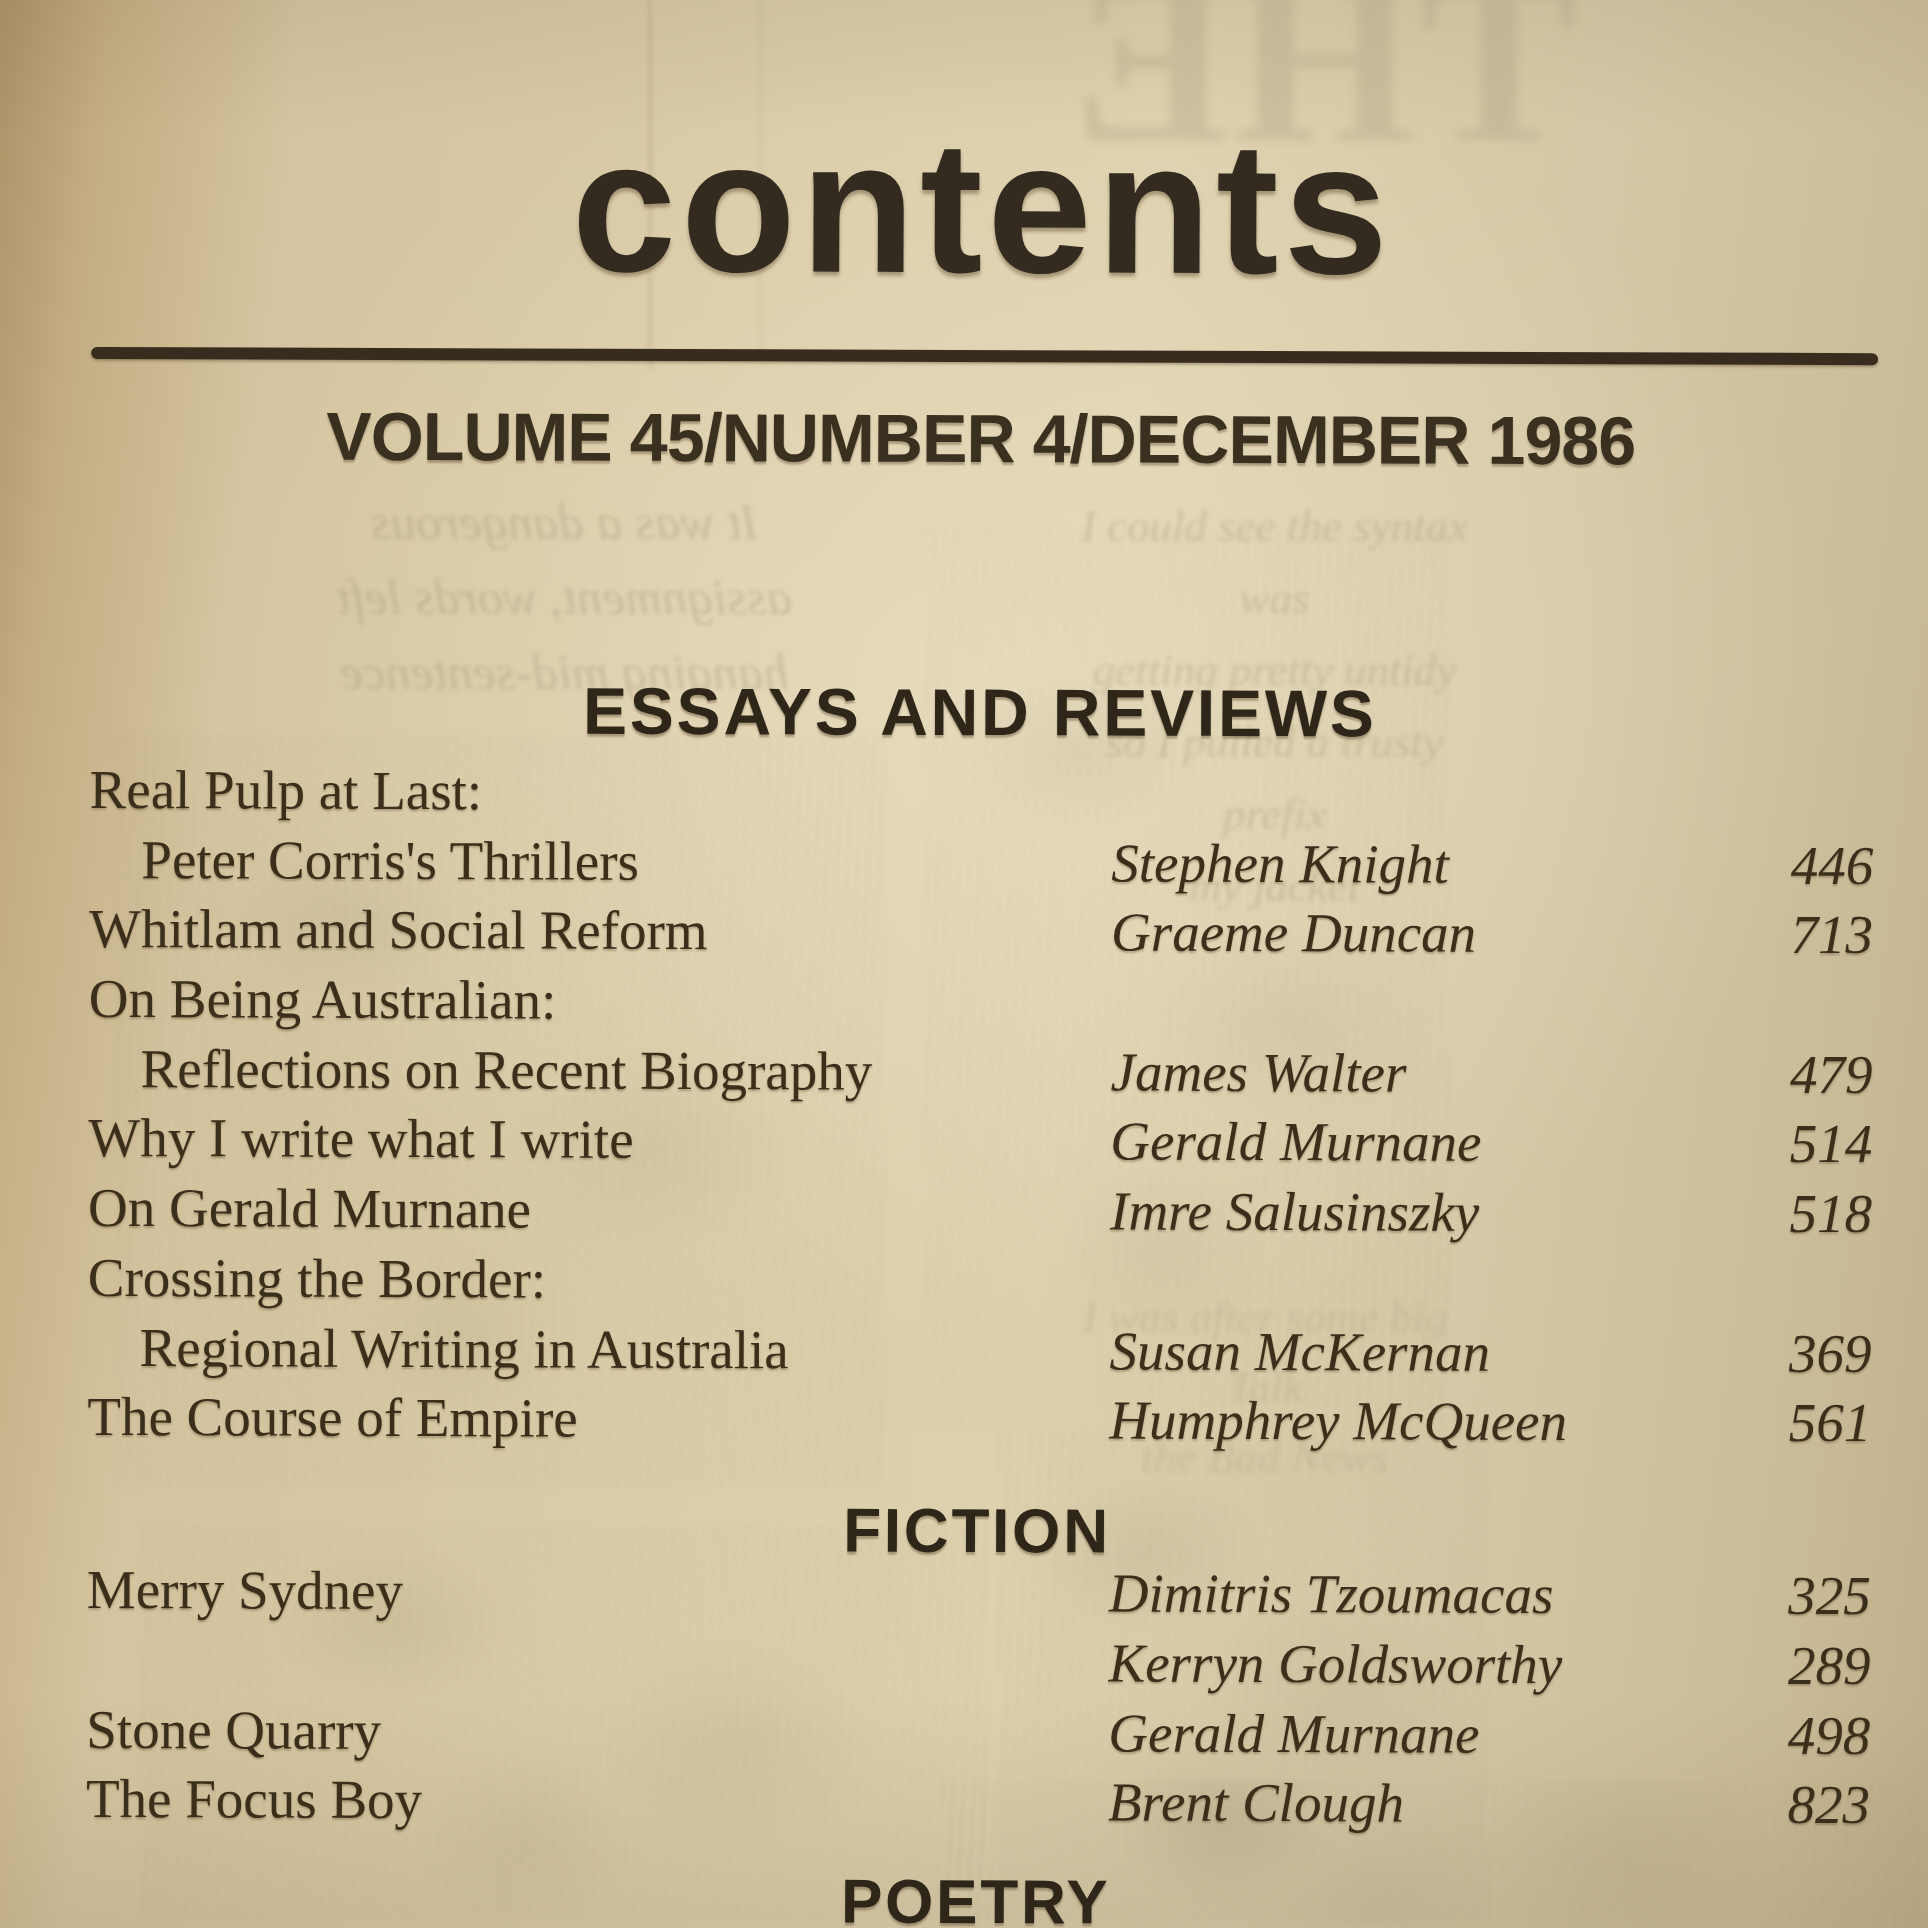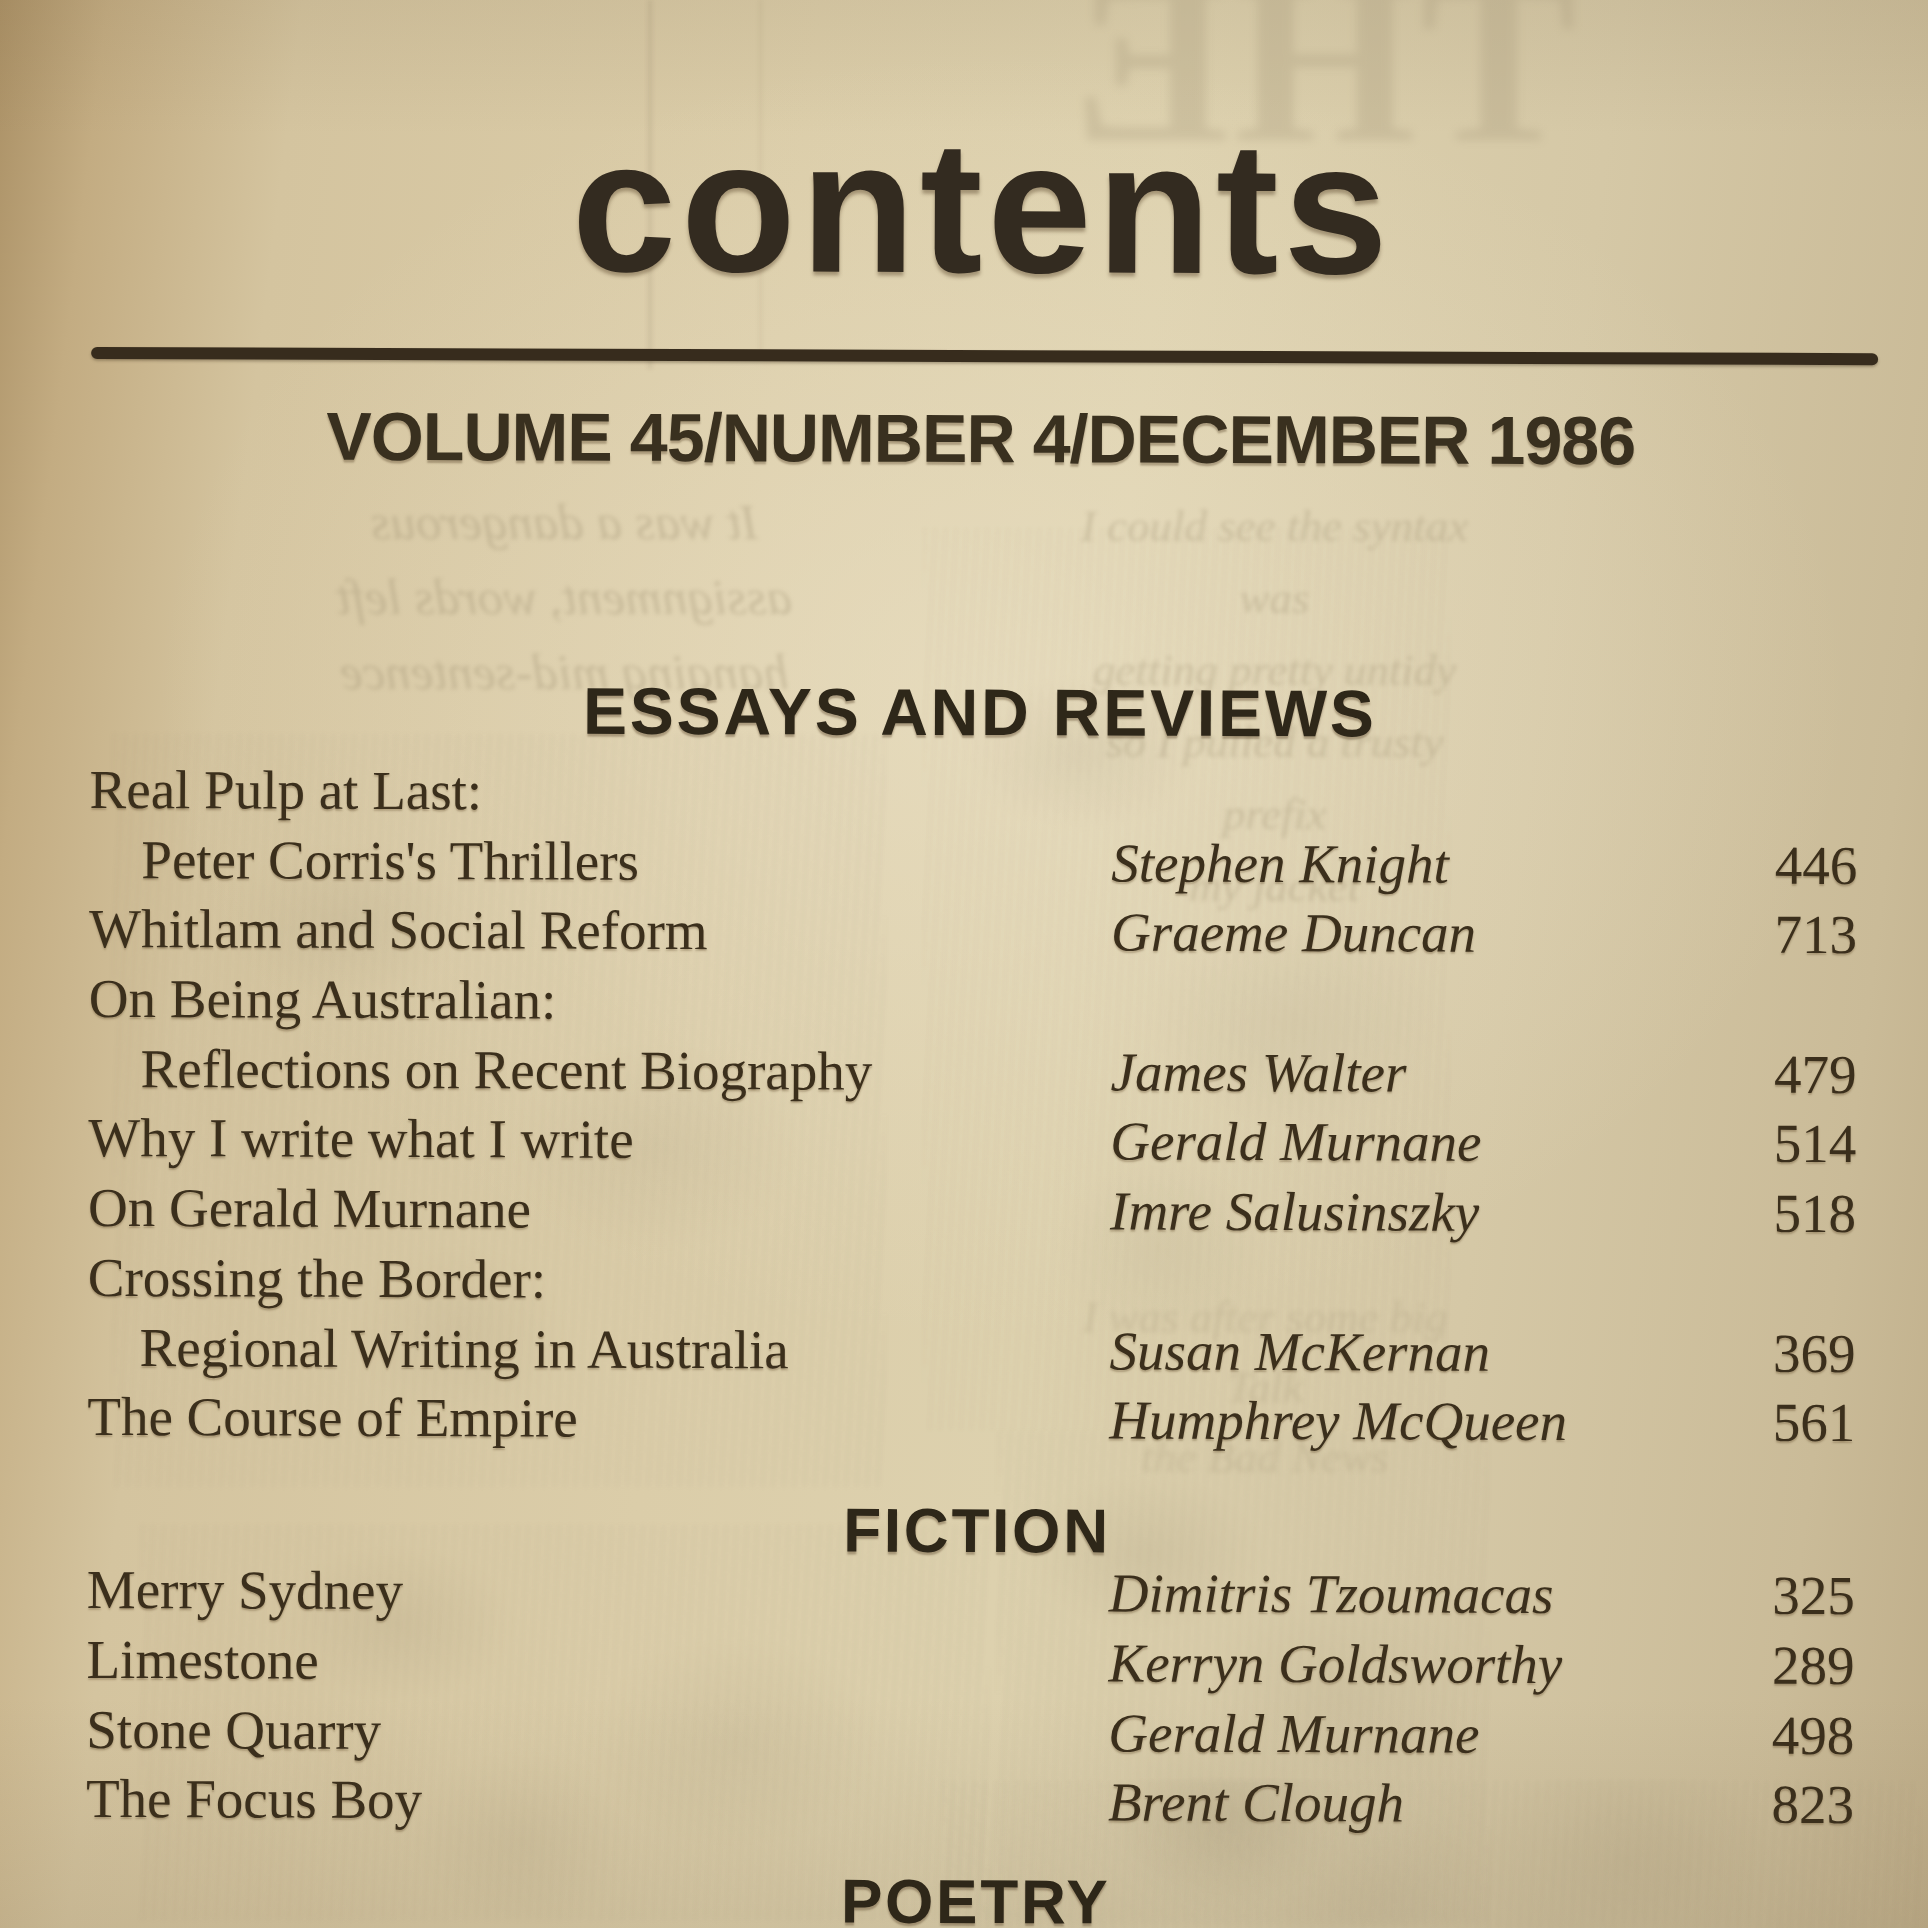--- a/index.html
+++ b/index.html
@@ -66,21 +66,21 @@
   .h-fiction{top:1495px;font-size:62px;letter-spacing:2.8px;}
   .h-poetry{top:1866px;font-size:62px;letter-spacing:2.8px;}
 
   .line{
     position:absolute;left:89px;width:1784px;height:72px;line-height:72px;
     font-size:55px;color:#3b2f1c;text-shadow:0 1.9px 1.9px rgba(90,65,35,.35);
   }
   .line .t{position:absolute;left:0;white-space:nowrap;}
   .line .t.ind{left:52px;}
   .line .a{position:absolute;left:1022px;font-style:italic;white-space:nowrap;}
-  .line .p{position:absolute;right:16px;white-space:nowrap;}
+  .line .p{position:absolute;right:0;white-space:nowrap;font-style:italic;}
 </style>
 </head>
 <body>
 
 <div class="layer">
   <div class="mottle m1"></div>
   <div class="mottle m2"></div>
   <div class="mottle m3"></div>
   <div class="mottle m4"></div>
   <div class="mottle m5"></div>
@@ -162,21 +162,20 @@
   </div>
 
   <div class="secHead h-fiction sans">FICTION</div>
 
   <div class="line" style="top:1557px">
     <span class="t">Merry Sydney</span>
     <span class="a">Dimitris Tzoumacas</span>
     <span class="p">325</span>
   </div>
   <div class="line" style="top:1627px">
-    <span class="t">Limestone</span>
     <span class="a">Kerryn Goldsworthy</span>
     <span class="p">289</span>
   </div>
   <div class="line" style="top:1697px">
     <span class="t">Stone Quarry</span>
     <span class="a">Gerald Murnane</span>
     <span class="p">498</span>
   </div>
   <div class="line" style="top:1766px">
     <span class="t">The Focus Boy</span>

